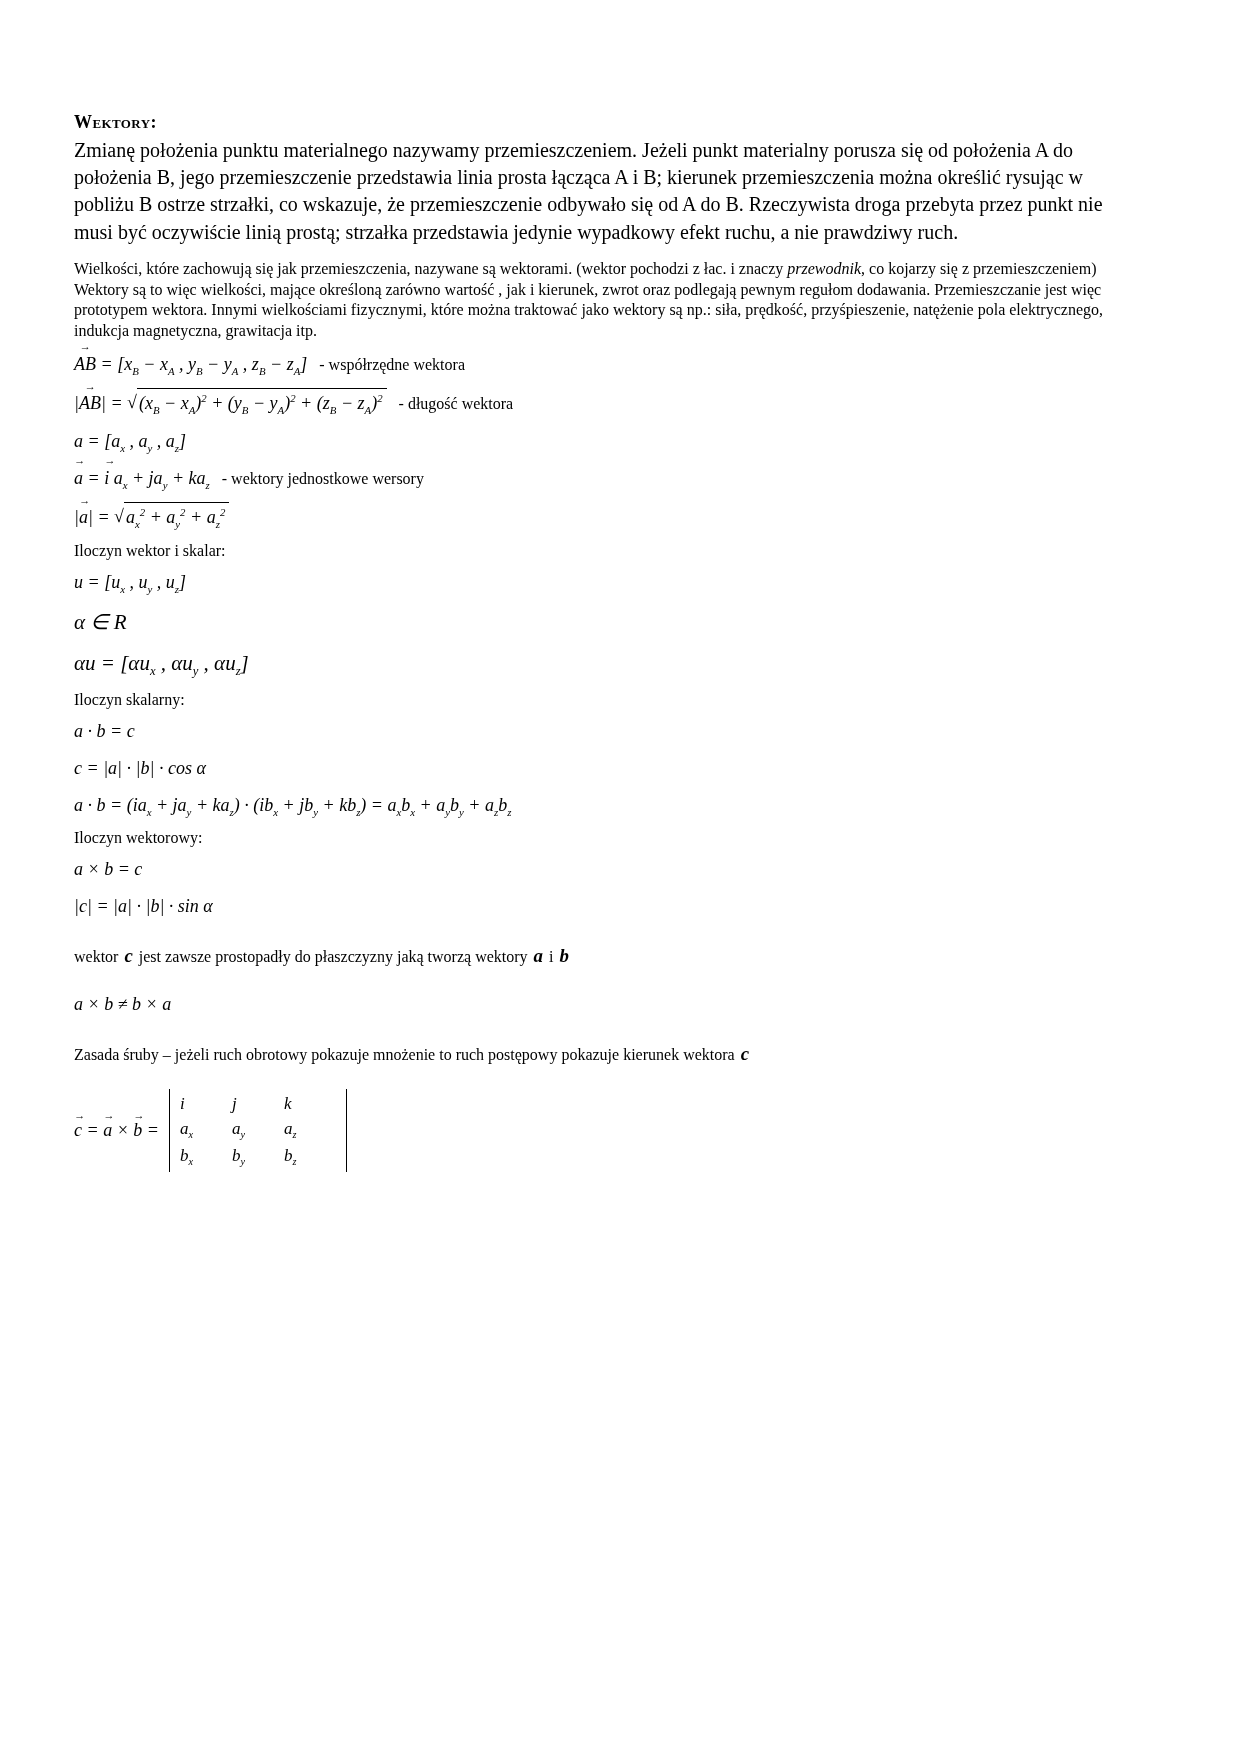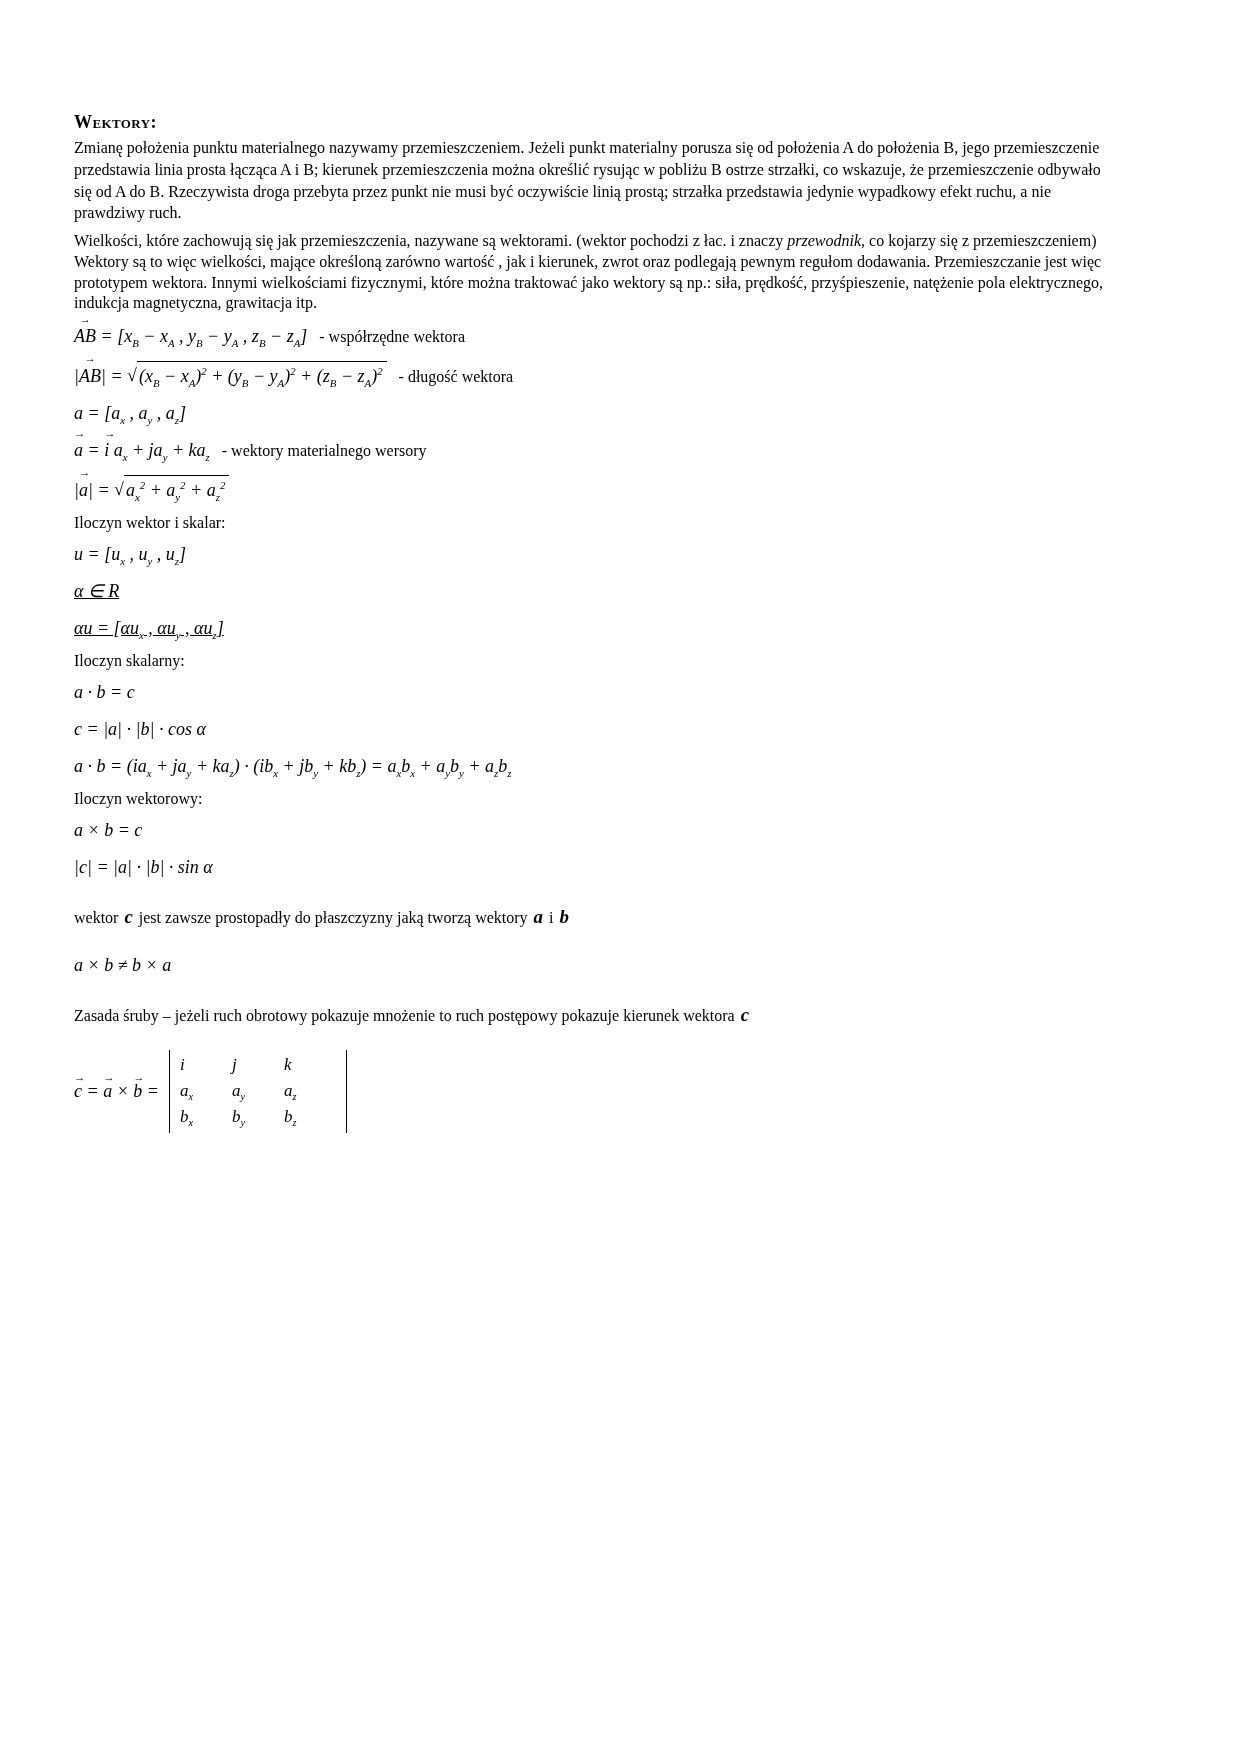--- a/index.html
+++ b/index.html
@@ -9,31 +9,31 @@
     font-family:"Liberation Serif", serif;
     color:#000;
     overflow:hidden;
   }
   .page { padding:112px 95px 0 74px; }
   .heading {
     font-size:18px; font-weight:bold; font-variant:small-caps;
     letter-spacing:0.4px; margin-bottom:4px;
   }
   .para-large {
-    font-size:16px; line-height:1.36; margin-bottom:7px;
+    font-size:20px; line-height:1.36; margin-bottom:13px;
     max-width:1045px;
   }
   .para-small {
     font-size:16px; line-height:1.3; margin-bottom:6px;
     max-width:1045px;
   }
   .para-small em { font-style:italic; }
   .label { font-size:16px; margin:1px 0 5px 0; }
   .formula { margin:9px 0; font-size:18px; line-height:1.55; }
-  .formula.big { font-size:18px;text-decoration:underline; }
+  .formula.big { font-size:21px; }
   .math { font-style:italic; font-family:"Liberation Serif", serif; white-space:nowrap; }
   .math sub { font-size:0.6em; }
   .math sup { font-size:0.6em; }
   .note { font-style:normal; font-size:16px; margin-left:12px; }
   .vec { position:relative; display:inline-block; }
   .vec .arr {
     position:absolute; top:-0.85em; left:0; width:100%;
     font-size:62%; text-align:center; line-height:1; font-style:normal;
   }
   .sqrt { white-space:nowrap; }
@@ -60,21 +60,21 @@
 <body>
 
 <div class="page">
   <div class="heading">Wektory:</div>
   <div id="doc-body">
       <p class="para-large">Zmianę położenia punktu materialnego nazywamy przemieszczeniem. Jeżeli punkt materialny porusza się od położenia A do położenia B, jego przemieszczenie przedstawia linia prosta łącząca A i B; kierunek przemieszczenia można określić rysując w pobliżu B ostrze strzałki, co wskazuje, że przemieszczenie odbywało się od A do B. Rzeczywista droga przebyta przez punkt nie musi być oczywiście linią prostą; strzałka przedstawia jedynie wypadkowy efekt ruchu, a nie prawdziwy ruch.</p>
       <p class="para-small"><span>Wielkości, które zachowują się jak przemieszczenia, nazywane są wektorami. (wektor pochodzi z łac. i znaczy </span><em>przewodnik</em><span>, co kojarzy się z przemieszczeniem) Wektory są to więc wielkości, mające określoną zarówno wartość , jak i kierunek, zwrot oraz podlegają pewnym regułom dodawania. Przemieszczanie jest więc prototypem wektora. Innymi wielkościami fizycznymi, które można traktować jako wektory są np.: siła, prędkość, przyśpieszenie, natężenie pola elektrycznego, indukcja magnetyczna, grawitacja itp.</span></p>
       <div class="formula"><span class="math"><span class="vec"><span class="arr">→</span>AB</span> = [x<sub>B</sub> − x<sub>A</sub> , y<sub>B</sub> − y<sub>A</sub> , z<sub>B</sub> − z<sub>A</sub>]</span><span class="note">- współrzędne wektora</span></div>
       <div class="formula"><span class="math">|<span class="vec"><span class="arr">→</span>AB</span>| = <span class="sqrt"><span class="rad">√</span><span class="sqrtbar">(x<sub>B</sub> − x<sub>A</sub>)<sup>2</sup> + (y<sub>B</sub> − y<sub>A</sub>)<sup>2</sup> + (z<sub>B</sub> − z<sub>A</sub>)<sup>2</sup></span></span></span><span class="note">- długość wektora</span></div>
       <div class="formula"><span class="math">a = [a<sub>x</sub> , a<sub>y</sub> , a<sub>z</sub>]</span></div>
-      <div class="formula"><span class="math"><span class="vec"><span class="arr">→</span>a</span> = <span class="vec"><span class="arr">→</span>i</span> a<sub>x</sub> + ja<sub>y</sub> + ka<sub>z</sub></span><span class="note">- wektory materialnego wersory</span></div>
+      <div class="formula"><span class="math"><span class="vec"><span class="arr">→</span>a</span> = <span class="vec"><span class="arr">→</span>i</span> a<sub>x</sub> + ja<sub>y</sub> + ka<sub>z</sub></span><span class="note">- wektory jednostkowe wersory</span></div>
       <div class="formula"><span class="math">|<span class="vec"><span class="arr">→</span>a</span>| = <span class="sqrt"><span class="rad">√</span><span class="sqrtbar">a<sub>x</sub><sup>2</sup> + a<sub>y</sub><sup>2</sup> + a<sub>z</sub><sup>2</sup></span></span></span></div>
       <p class="label">Iloczyn wektor i skalar:</p>
       <div class="formula"><span class="math">u = [u<sub>x</sub> , u<sub>y</sub> , u<sub>z</sub>]</span></div>
       <div class="formula big"><span class="math">α ∈ R</span></div>
       <div class="formula big"><span class="math">αu = [αu<sub>x</sub> , αu<sub>y</sub> , αu<sub>z</sub>]</span></div>
       <p class="label">Iloczyn skalarny:</p>
       <div class="formula"><span class="math">a · b = c</span></div>
       <div class="formula"><span class="math">c = |a| · |b| · cos α</span></div>
       <div class="formula"><span class="math">a · b = (ia<sub>x</sub> + ja<sub>y</sub> + ka<sub>z</sub>) · (ib<sub>x</sub> + jb<sub>y</sub> + kb<sub>z</sub>) = a<sub>x</sub>b<sub>x</sub> + a<sub>y</sub>b<sub>y</sub> + a<sub>z</sub>b<sub>z</sub></span></div>
       <p class="label">Iloczyn wektorowy:</p>

